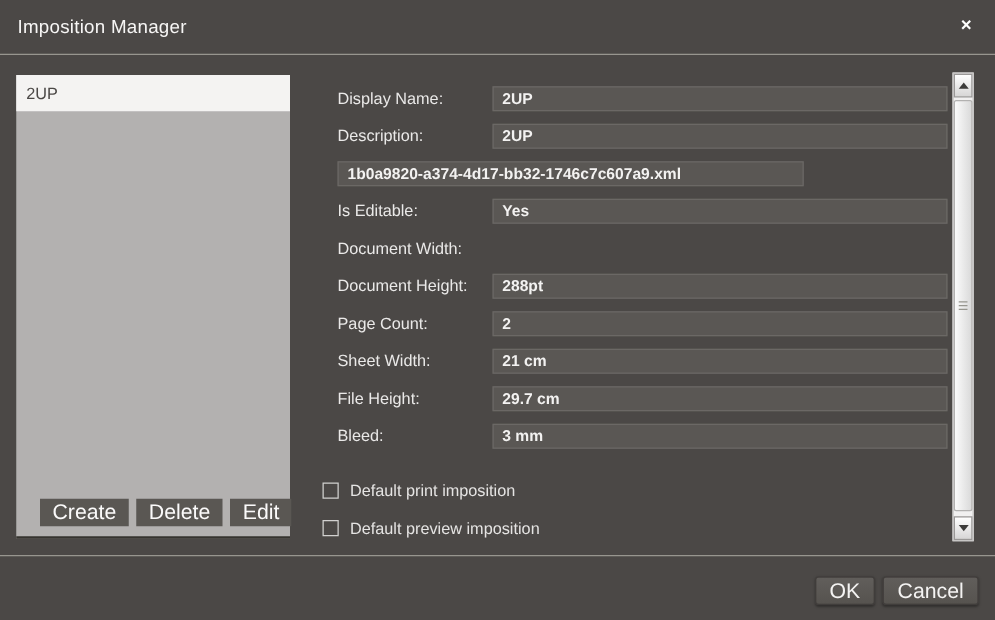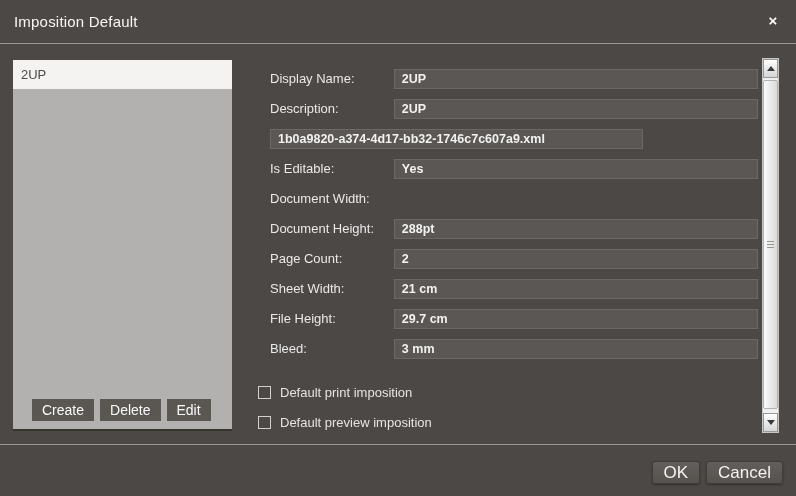--- a/index.html
+++ b/index.html
@@ -47,21 +47,21 @@
     background:var(--selected-item-bg);color:var(--selected-item-text);
     font-size:13px;cursor:default;
   }
   .list-spacer{flex:1;}
   .list-buttons{
     padding:0 0 8px 19px;display:flex;gap:6px;
   }
   .list-buttons button{
     height:22px;padding:0 10px;border:none;
     background:var(--dark-button-bg);color:#fbfafa;
-    font-family:inherit;font-size:14px;cursor:pointer;
+    font-family:inherit;font-size:17px;cursor:pointer;
   }
   
   .form{
     position:absolute;left:258px;top:69px;width:500px;
   }
   .form-row{display:flex;height:20px;margin-bottom:10px;margin-left:12px;}
   .form-row .label{
     width:127px;font-size:13px;color:#eae9e8;line-height:20px;
     white-space:nowrap;
   }
@@ -109,21 +109,21 @@
     height:23px;padding:0 11px;border:1px solid #403d3b;border-radius:3px;
     background:linear-gradient(#615e5b,#56534f);
     box-shadow:0 1px 2px rgba(0,0,0,.35);
     color:#f4f3f2;font-family:inherit;font-size:17px;cursor:pointer;
   }
 </style>
 </head>
 <body>
 
 <div class="titlebar">
-  <div class="title">Imposition Default</div>
+  <div class="title">Imposition Manager</div>
   <div class="close-btn">×</div>
 </div>
 
 <div class="list-panel">
   <div class="list-item selected">2UP</div>
   <div class="list-spacer"></div>
   <div class="list-buttons">
     <button>Create</button>
     <button>Delete</button>
     <button>Edit</button>

